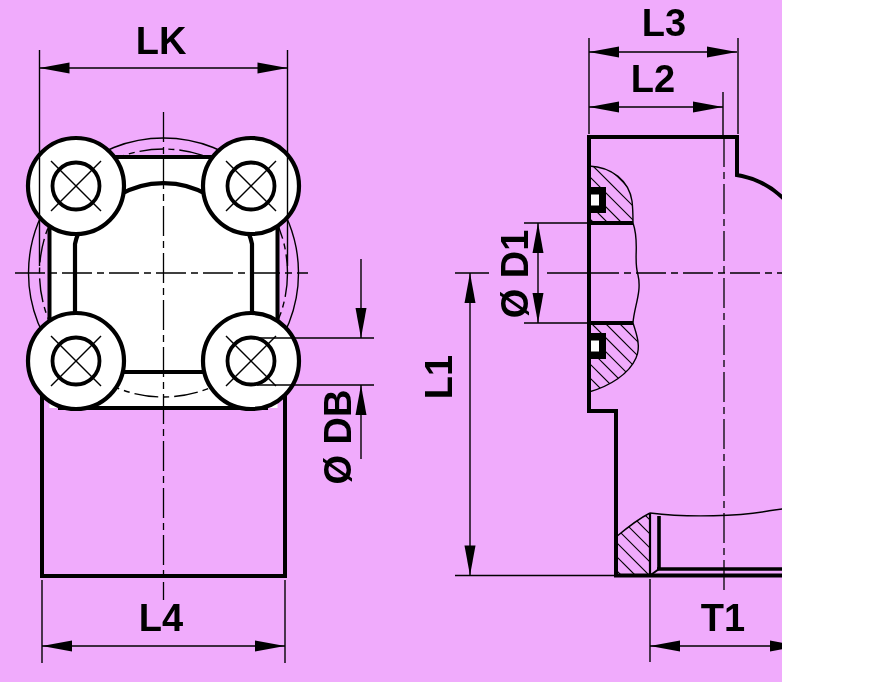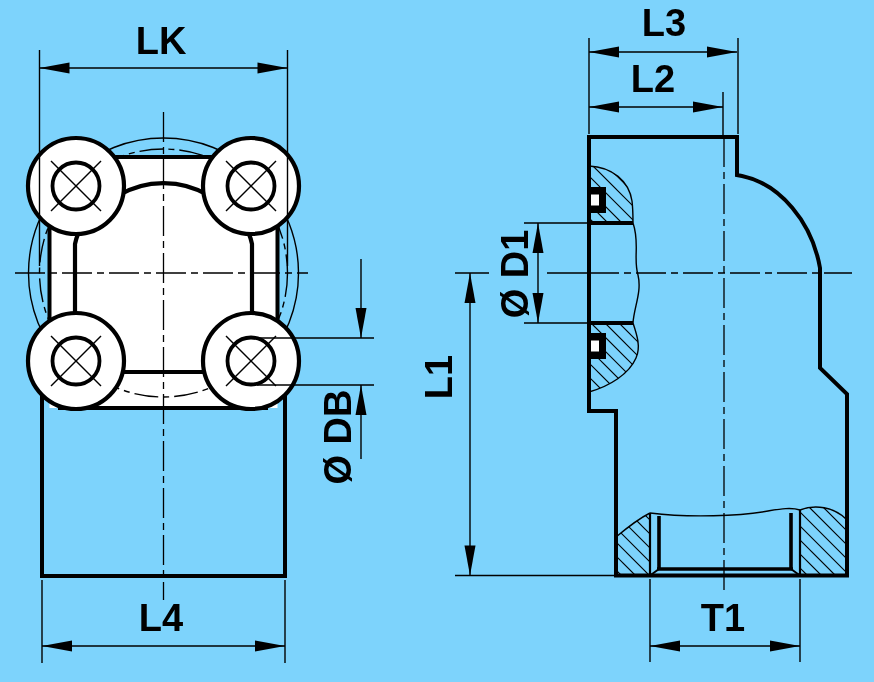--- a/index.html
+++ b/index.html
@@ -1,16 +1,16 @@
 <!DOCTYPE html>
 <html><head>
 <meta charset="utf-8">
 <style>
   html,body{margin:0;padding:0;background:#ffffff;}
-  .stage{position:relative;width:874px;height:682px;background:#7dd3fc;overflow:hidden;}
+  .stage{position:relative;width:782px;height:682px;background:#f0abfc;overflow:hidden;}
   svg{display:block;}
   svg text{font-family:"Liberation Sans","DejaVu Sans",sans-serif;font-weight:bold;font-size:38px;fill:#000;}
   .thick{stroke:#000;stroke-width:4;fill:none;}
   .thick2{stroke:#000;stroke-width:4.2;fill:#fff;}
   .hole{stroke:#000;stroke-width:3.8;fill:#fff;}
   .thin{stroke:#000;stroke-width:1.4;fill:none;}
   .hatch{stroke:#000;stroke-width:1.2;fill:none;}
   .cl{stroke:#000;stroke-width:1.3;fill:none;stroke-dasharray:30 5 7 5;}
   .dim{stroke:#000;stroke-width:1.4;fill:none;}
   .arrow{fill:#000;stroke:none;}

